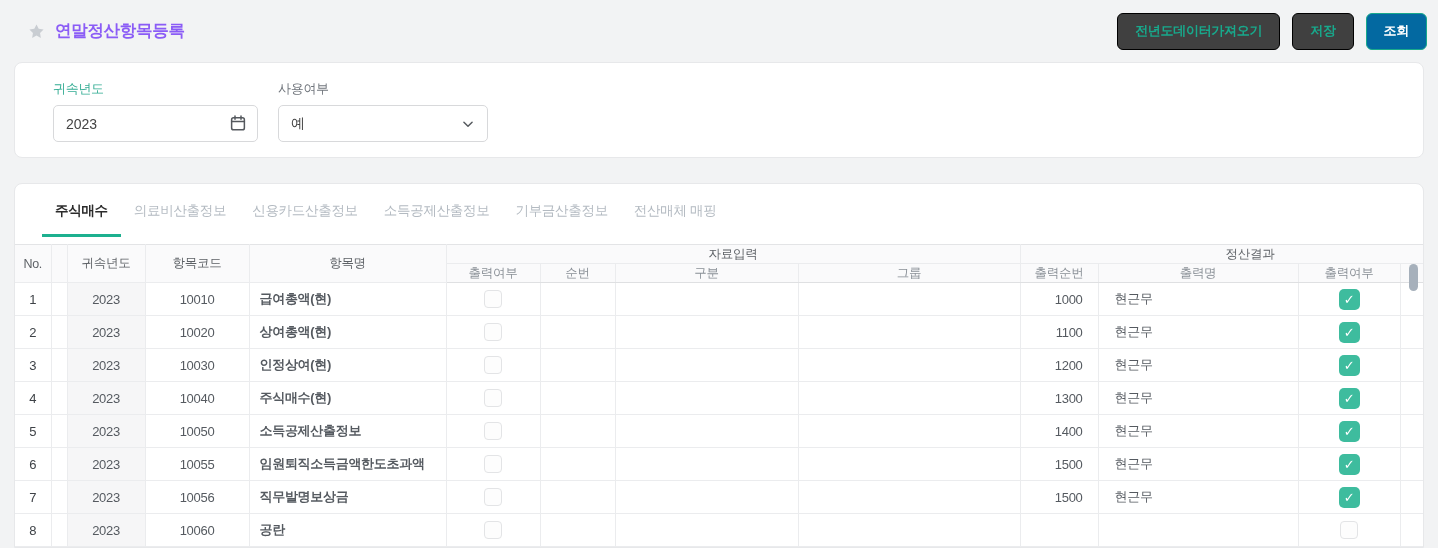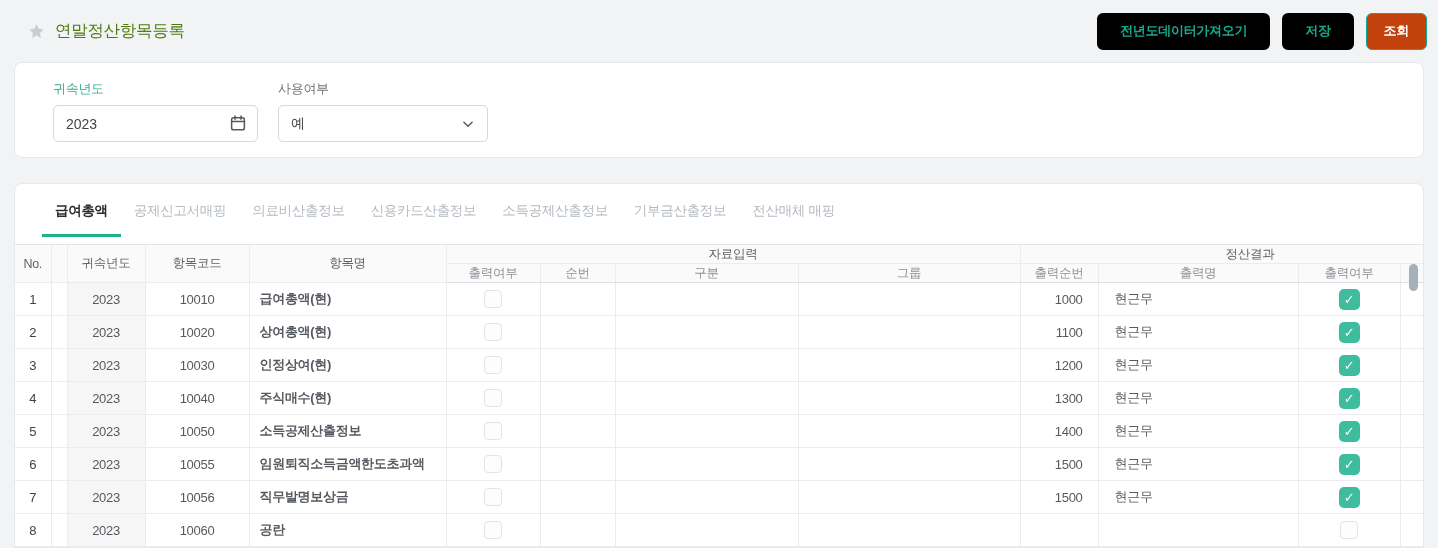--- a/index.html
+++ b/index.html
@@ -5,29 +5,29 @@
   * { margin:0; padding:0; box-sizing:border-box; }
   html,body { width:1438px; height:548px; overflow:hidden; }
   body {
     background:#f2f3f4;
     font-family:"Liberation Sans","DejaVu Sans",sans-serif;
     color:#3c3c3c;
   }
   
   .topbar { display:flex; align-items:center; height:62px; padding:0 11px 0 28px; }
   .star { width:17px; height:17px; margin-right:10px; display:inline-flex; }
-  .page-title { font-size:16.5px; font-weight:normal; color:#4d7c0f; letter-spacing:-0.3px; }
+  .page-title { font-size:16.5px; font-weight:bold; color:#8b5cf6; letter-spacing:-0.3px; }
   .topbar-buttons { margin-left:auto; display:flex; gap:12px; }
   .btn {
     height:37px; border-radius:6px; font-size:13px; font-weight:bold;
     padding:0 17px; cursor:pointer; letter-spacing:-0.3px;
     font-family:"Liberation Sans","DejaVu Sans",sans-serif;
   }
-  .btn-outline { background:#000000; border:6px solid #000000; color:#18a98c; }
-  .btn-primary { background:#c2410c; border:1px solid #18a98c; color:#fff; }
+  .btn-outline { background:#404040; border:1px solid #000000; color:#18a98c; }
+  .btn-primary { background:#0369a1; border:1px solid #18a98c; color:#fff; }
   
   .filter-panel {
     margin:0 14px; height:96px; background:#fff; border:1px solid #e7e8ea;
     border-radius:8px; padding:17px 24px 0 38px; display:flex; gap:20px;
   }
   .field { display:flex; flex-direction:column; }
   .field-label { font-size:13px; margin-bottom:7px; letter-spacing:-0.3px; }
   .label-required { color:#35ad94; }
   .label-normal { color:#70757c; }
   .input-wrap { position:relative; }
@@ -139,22 +139,21 @@
         <svg viewBox="0 0 24 24" width="14" height="14" fill="none" stroke="#55595e" stroke-width="2.5" stroke-linecap="round" stroke-linejoin="round">
             <polyline points="5,9 12,16 19,9"></polyline>
           </svg>
       </span>
     </div>
   </div>
 </div>
 
 <div class="main-panel">
   <div class="tabs" id="tabs">
-      <div class="tab active">급여총액</div>
-      <div class="tab">공제신고서매핑</div>
+      <div class="tab active">주식매수</div>
       <div class="tab">의료비산출정보</div>
       <div class="tab">신용카드산출정보</div>
       <div class="tab">소득공제산출정보</div>
       <div class="tab">기부금산출정보</div>
       <div class="tab">전산매체 매핑</div>
     </div>
 
   <div class="grid-wrap">
     <table>
       <colgroup>

